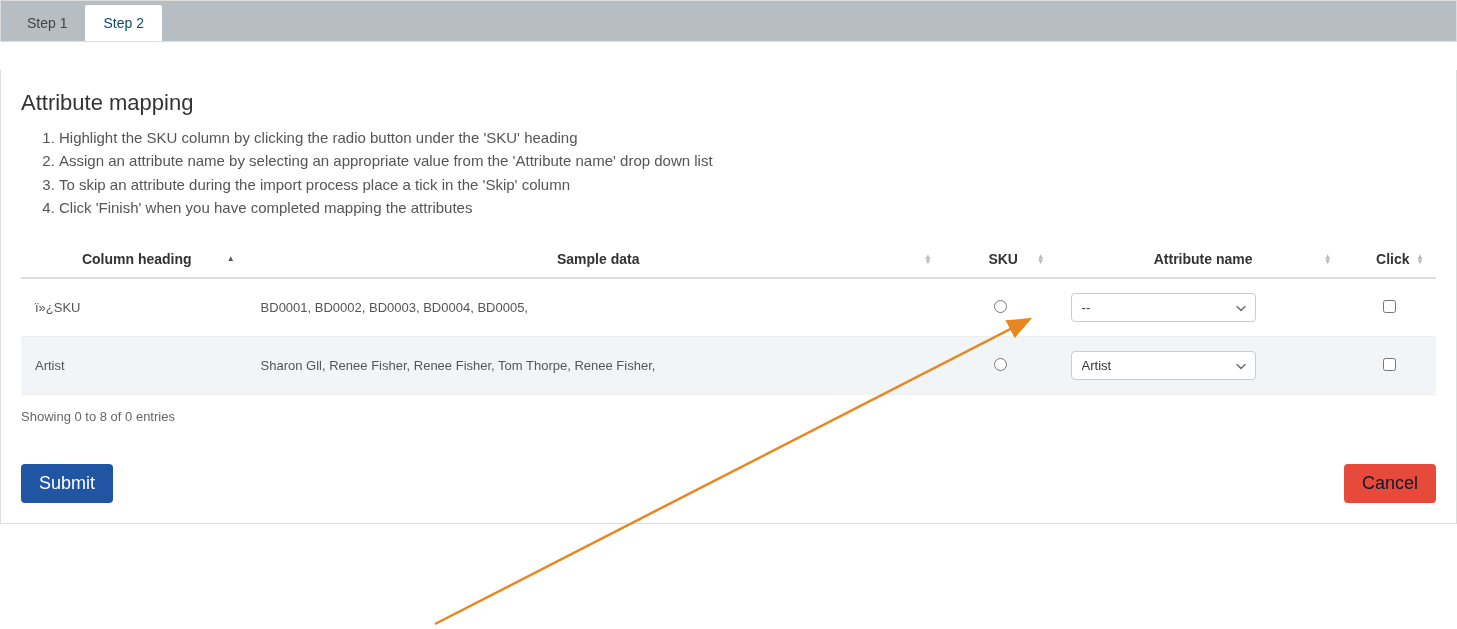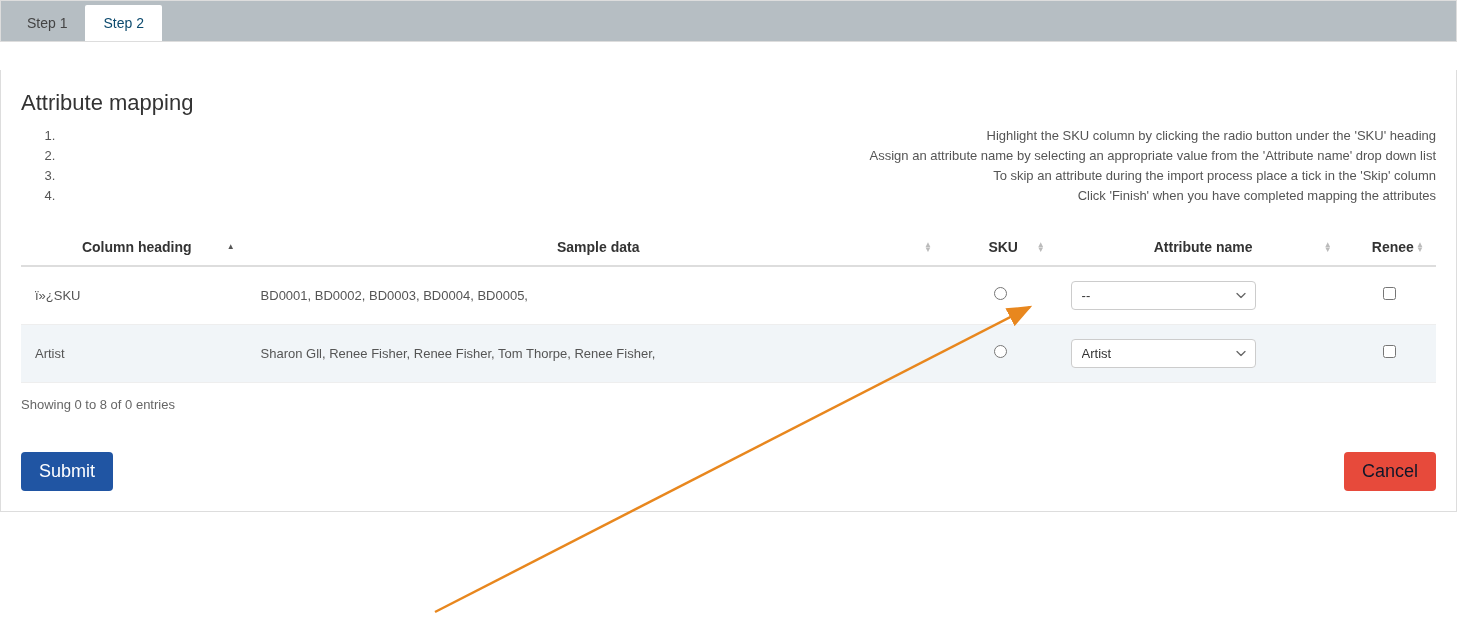--- a/index.html
+++ b/index.html
@@ -46,23 +46,22 @@
       margin-bottom: 10px;
       color: #333;
     }
     .instructions {
       list-style-type: decimal;
       margin-left: 38px;
       margin-bottom: 22px;
       color: #555;
     }
     .instructions li {
-      font-size: 13px;
+      font-size: 15px;
       line-height: 1.55;
-      text-align: right;
     }
     .table {
       width: 100%;
       border-collapse: collapse;
     }
     .table thead th {
       text-align: center;
       font-weight: 700;
       font-size: 14px;
       padding: 10px 8px 10px 14px;
@@ -218,21 +217,21 @@
             </span>
           </th>
           <th style="width:280px">
             <span>Attribute name</span>
             <span class="sort-indicator">
               <span>▲</span>
                 <span>▼</span>
             </span>
           </th>
           <th style="width:90px">
-            <span>Renee</span>
+            <span>Click</span>
             <span class="sort-indicator">
               <span>▲</span>
                 <span>▼</span>
             </span>
           </th>
         </tr>
       </thead>
       <tbody id="table-body">
       <tr>
             <td>ï»¿SKU</td>

